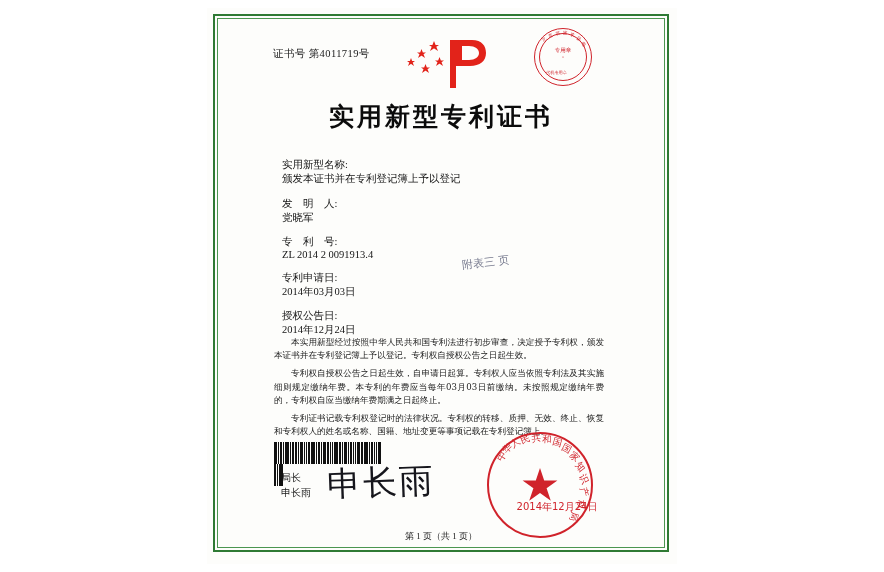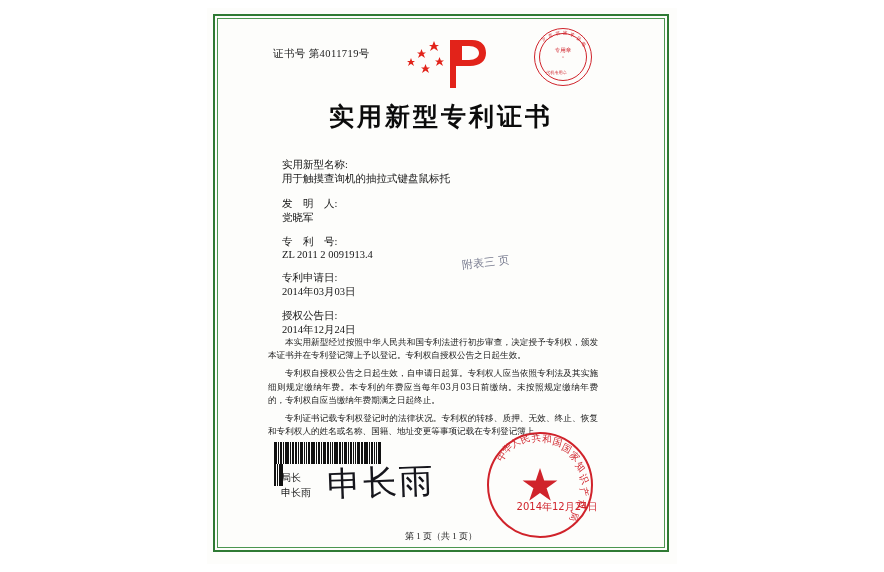--- a/index.html
+++ b/index.html
@@ -148,21 +148,21 @@
     top: 255px;
     font-size: 11px;
     color: #5b5f78;
     font-family: "DejaVu Serif", serif;
     transform: rotate(-7deg);
     opacity: 0.82;
   }
   
   .body-text {
     position: absolute;
-    left: 268px;
+    left: 274px;
     top: 336px;
     width: 330px;
     font-size: 8.6px;
     line-height: 13.2px;
     color: #1b1b1b;
     text-align: justify;
     font-family: "DejaVu Serif", serif;
   }
   .body-text p {
     margin: 0 0 5px 0;
@@ -283,29 +283,29 @@
       <text x="12" y="46" font-size="4.2" fill="#d0232b" font-family="DejaVu Sans, sans-serif">代机专用章</text>
     </svg>
     <div class="center-text">专用章</div>
   </div>
 
   <div class="main-title">实用新型专利证书</div>
 
   <div class="fields">
     <div class="field-row">
       <span class="field-label">实用新型名称:</span>
-      <span class="field-value">用于触摸查询机的抽拉式键盘鼠标托</span>
+      <span class="field-value">颁发本证书并在专利登记簿上予以登记</span>
     </div>
     <div class="field-row">
       <span class="field-label">发　明　人:</span>
       <span class="field-value">党晓军</span>
     </div>
     <div class="field-row">
       <span class="field-label">专　利　号:</span>
-      <span class="field-value">ZL 2011 2 0091913.4</span>
+      <span class="field-value">ZL 2014 2 0091913.4</span>
     </div>
     <div class="field-row">
       <span class="field-label">专利申请日:</span>
       <span class="field-value">2014年03月03日</span>
     </div>
     <div class="field-row">
       <span class="field-label">授权公告日:</span>
       <span class="field-value">2014年12月24日</span>
     </div>
   </div>

